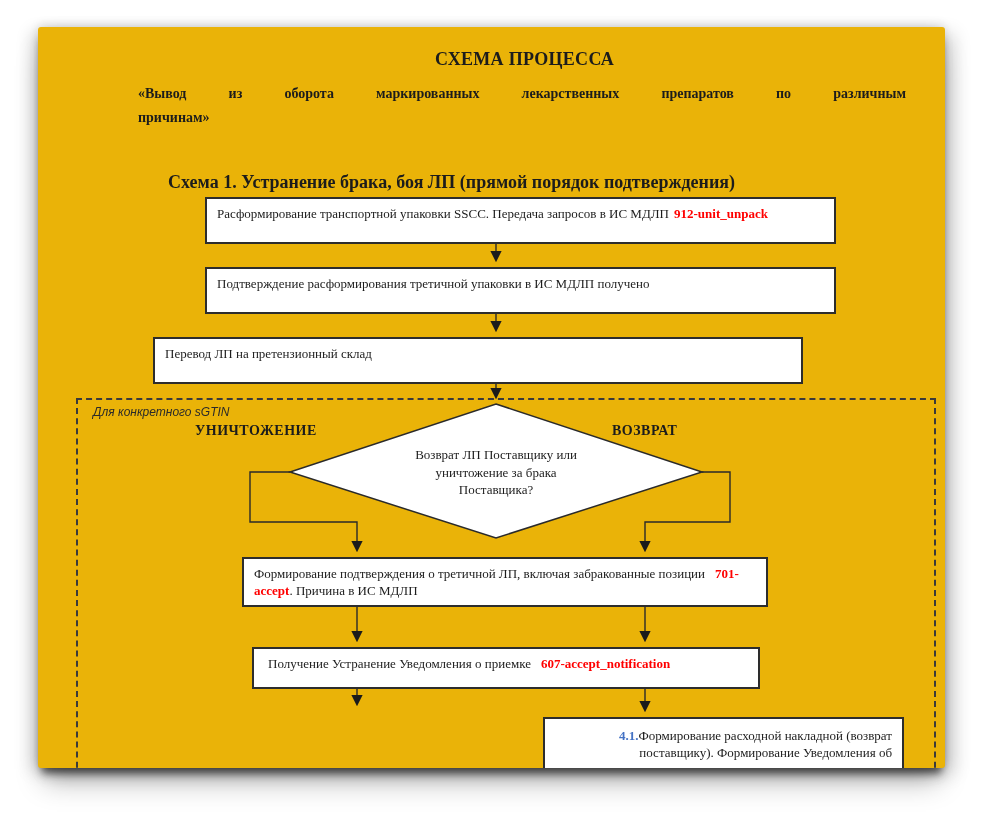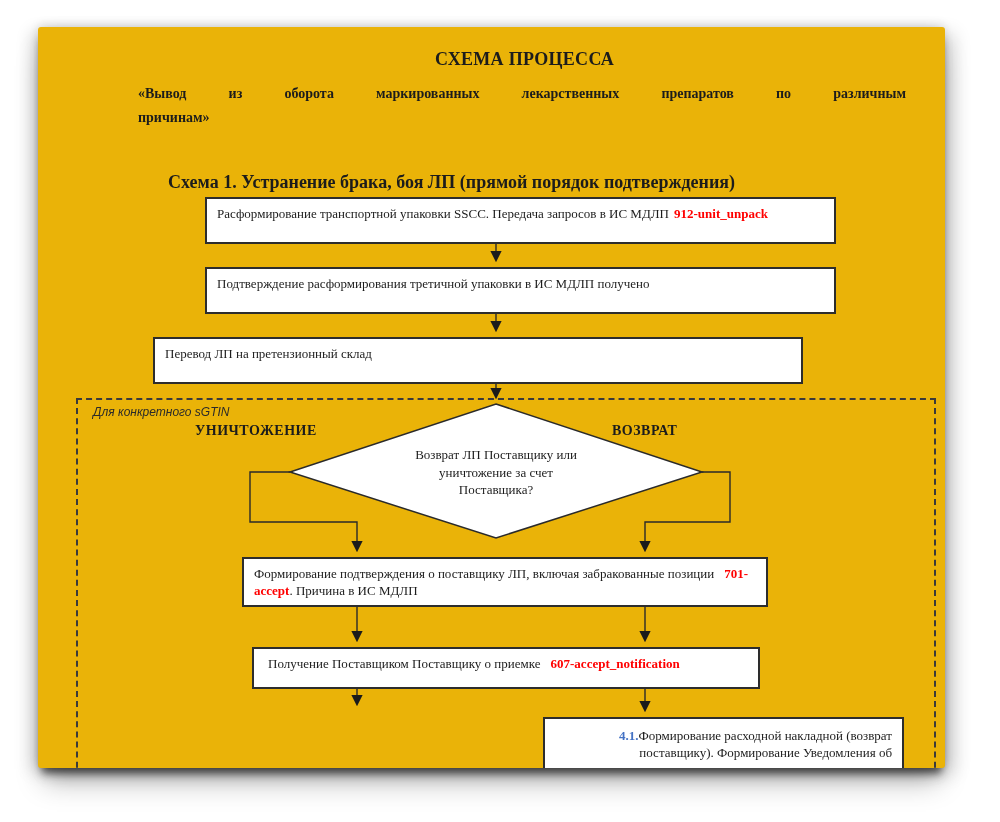--- a/index.html
+++ b/index.html
@@ -113,23 +113,23 @@
 
     <div class="fbox b1"><span>Расформирование  транспортной упаковки SSCC. Передача запросов в ИС МДЛП</span><span class="code gap-s">912-unit_unpack</span></div>
 
     <div class="fbox b2"><span>Подтверждение расформирования третичной упаковки в ИС МДЛП получено</span></div>
 
     <div class="fbox b3"><span>Перевод ЛП на претензионный склад</span></div>
 
     <div class="branch-label branch-destruction">УНИЧТОЖЕНИЕ</div>
     <div class="branch-label branch-return">ВОЗВРАТ</div>
 
-    <div class="decision-text">Возврат ЛП Поставщику или уничтожение за счет Поставщика?</div>
+    <div class="decision-text">Возврат ЛП Поставщику или уничтожение за брака Поставщика?</div>
 
-    <div class="fbox b4"><span>Формирование подтверждения о поставщику ЛП, включая забракованные позиции</span><span class="code gap-m">701-accept</span><span>. Причина в ИС МДЛП</span></div>
+    <div class="fbox b4"><span>Формирование подтверждения о третичной ЛП, включая забракованные позиции</span><span class="code gap-m">701-accept</span><span>. Причина в ИС МДЛП</span></div>
 
-    <div class="fbox b5"><span>Получение Поставщиком Поставщику о приемке</span><span class="code gap-m">607-accept_notification</span></div>
+    <div class="fbox b5"><span>Получение Устранение Уведомления о приемке</span><span class="code gap-m">607-accept_notification</span></div>
 
 
     <div class="fbox b7"><span class="ref-blue">4.1.</span><span>Формирование расходной накладной (возврат поставщику). Формирование  Уведомления об</span></div>
 
   </div>
 </div>
 
 </body></html>

